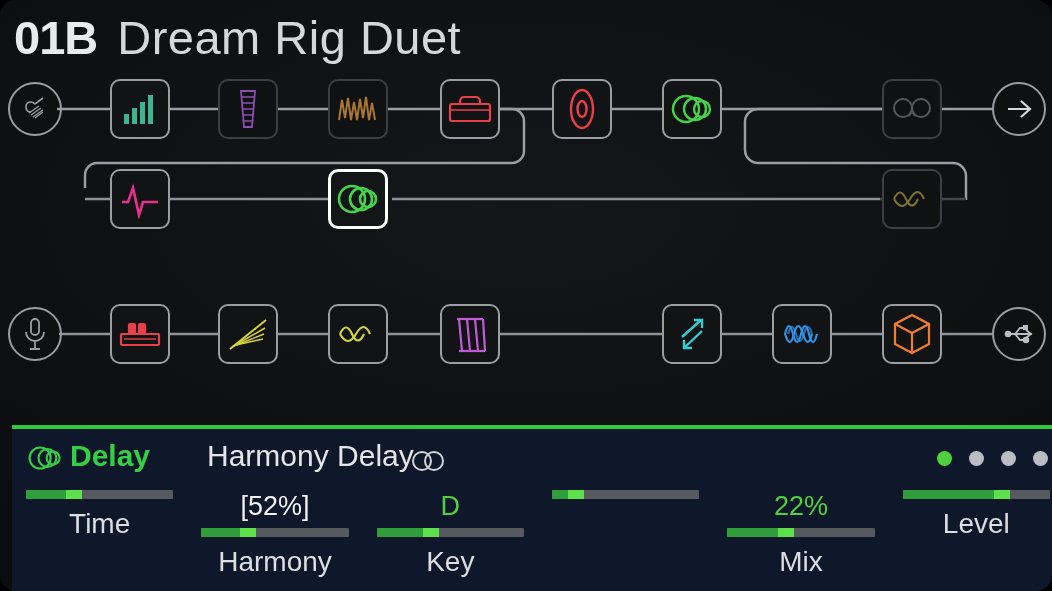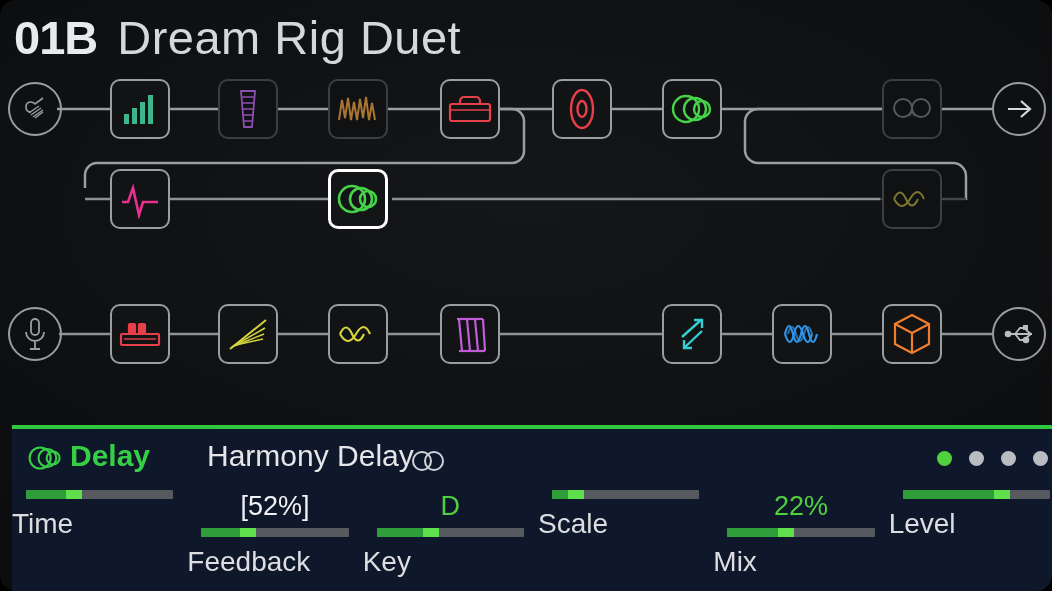--- a/index.html
+++ b/index.html
@@ -40,21 +40,21 @@
   .dot.on{background:#4ed13c;}
 
   #params{position:absolute;left:0;top:58px;width:1052px;height:108px;display:flex;}
   .pcell{flex:1 1 0;position:relative;}
   .pval{height:38px;display:flex;align-items:center;justify-content:center;
         font-size:27px;color:#4fd13f;}
   .pval.editing{color:#f0f2f4;}
   .pbar{position:relative;height:9px;margin:3px 14px 0 14px;background:#56595d;border-radius:1px;overflow:hidden;}
   .pfill{position:absolute;left:0;top:0;height:100%;background:#2f9e3a;}
   .ptip{position:absolute;top:0;height:100%;width:16px;background:#5de04b;}
-  .plabel{margin-top:9px;text-align:left;font-size:28px;color:#dcdee1;}
+  .plabel{margin-top:9px;text-align:center;font-size:28px;color:#dcdee1;}
 </style>
 </head>
 <body>
 
 <div id="device">
 
   <div id="chain">
 
     <svg id="wires" width="1052" height="425">
       <g fill="none" stroke="#9a9da2" stroke-width="2.5">
@@ -299,36 +299,35 @@
             <div class="ptip" style="left: calc(38% - 16px);"></div>
           </div>
         <div class="plabel">Time</div>
       </div>
       <div class="pcell">
         <div class="pval editing">[52%]</div>
         <div class="pbar">
             <div class="pfill" style="width: 37%;"></div>
             <div class="ptip" style="left: calc(37% - 16px);"></div>
           </div>
-        <div class="plabel">Feedback</div>
+        <div class="plabel">Harmony</div>
       </div>
       <div class="pcell">
         <div class="pval">D</div>
         <div class="pbar">
             <div class="pfill" style="width: 42%;"></div>
             <div class="ptip" style="left: calc(42% - 16px);"></div>
           </div>
         <div class="plabel">Key</div>
       </div>
       <div class="pcell">
         <div class="pbar">
             <div class="pfill" style="width: 22%;"></div>
             <div class="ptip" style="left: calc(22% - 16px);"></div>
           </div>
-        <div class="plabel">Scale</div>
       </div>
       <div class="pcell">
         <div class="pval">22%</div>
         <div class="pbar">
             <div class="pfill" style="width: 45%;"></div>
             <div class="ptip" style="left: calc(45% - 16px);"></div>
           </div>
         <div class="plabel">Mix</div>
       </div>
       <div class="pcell">

